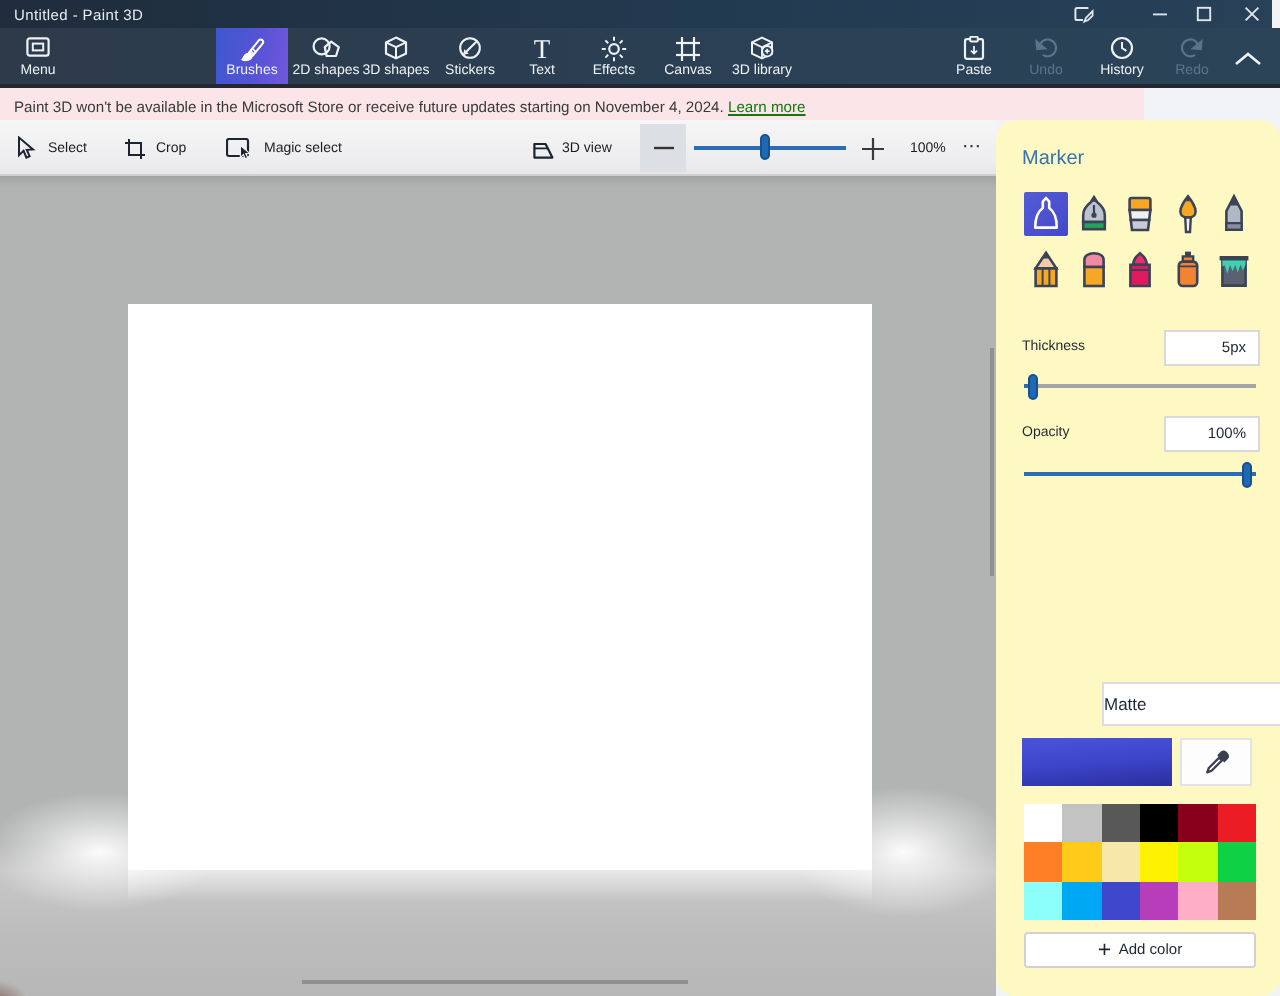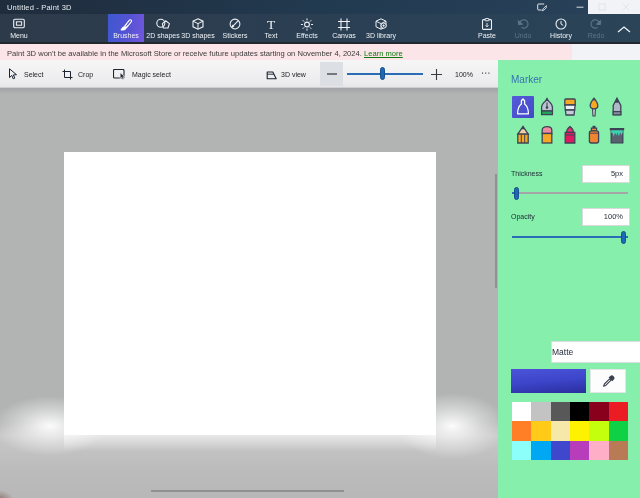--- a/index.html
+++ b/index.html
@@ -1,21 +1,21 @@
 <!DOCTYPE html>
 <html><head>
 <meta charset="utf-8">
 <style>
 * { margin:0; padding:0; box-sizing:border-box; }
 html,body { width:640px; height:498px; overflow:hidden; }
 body { font-family:"Liberation Sans", sans-serif; position:relative; background:#f2f3f6; }
 .abs { position:absolute; }
 
 
-#titlebar { left:0; top:0; width:588px; height:14px;
+#titlebar { left:0; top:0; width:636px; height:14px;
   background:linear-gradient(90deg,#1f2c3c 0%,#223a50 55%,#284158 100%); }
 #title-text { left:7px; top:3px; color:#e8ecf0; font-size:7.5px; letter-spacing:0.2px; }
 
 
 #toolbar { left:0; top:14px; width:640px; height:30px;
   background:linear-gradient(90deg,#2d3a4a 0%,#2a4156 70%,#2b4458 100%);
   border-bottom:2px solid #23272e; }
 .tb-item { position:absolute; top:0; height:28px; text-align:center; color:#eef2f6; }
 .tb-item .lbl { position:absolute; left:0; right:0; top:18px; font-size:7px; }
 .tb-item svg { position:absolute; top:4px; left:50%; transform:translateX(-50%); }
@@ -48,21 +48,21 @@
   background:radial-gradient(ellipse 56px 33px at 50% 50%, rgba(255,255,255,0.95) 0%, rgba(255,255,255,0.4) 55%, rgba(255,255,255,0) 100%); }
 #glow-b { left:64px; top:347px; width:372px; height:16px;
   background:linear-gradient(rgba(255,255,255,0.6), rgba(255,255,255,0)); }
 #white-canvas { left:64px; top:64px; width:372px; height:283px; background:#fff; }
 #vscroll { left:495px; top:86px; width:2px; height:114px; background:#8f9092; }
 #hscroll { left:151px; top:402px; width:193px; height:2px; background:#8f9092; }
 #corner-smudge { left:-8px; top:402px; width:22px; height:12px;
   background:radial-gradient(ellipse at 25% 90%, rgba(120,80,76,0.75) 0%, rgba(120,80,76,0) 70%); }
 
 
-#panel { left:498px; top:60px; width:142px; height:438px; background:#86efac; }
+#panel { left:498px; top:60px; width:142px; height:438px; background:#fef9c3;border-radius:10px; }
 #panel-title { left:13px; top:13.5px; font-size:10px; color:#3474b0; }
 .tile { position:absolute; width:22px; height:22px; }
 #tile-sel { background:linear-gradient(135deg,#555cd8,#4348c8); border-radius:1px; }
 .p-lbl { position:absolute; font-size:7px; color:#1d2733; }
 .p-input { position:absolute; width:48px; height:18px; background:#fff; border:1px solid #d9d9db;
   font-size:7.5px; color:#1d2733; text-align:right; line-height:16px; padding-right:6px; }
 .track { position:absolute; height:2px; }
 .thumbV { position:absolute; width:5px; height:13px; border-radius:2.5px; background:#1e68b4; border:1px solid #17528c; }
 #dropdown { left:14px; top:281px; width:128px; height:22px; background:#fff; border:1px solid #dcdde0;
   font-size:8.5px; color:#1d2733; text-align:left; line-height:20px; padding-right:13px;margin-left:39px; }
@@ -381,13 +381,14 @@
       <div style="background:#c4ff0e"></div>
       <div style="background:#0ed145"></div>
     <div style="background:#8cfffb"></div>
       <div style="background:#00a8f3"></div>
       <div style="background:#3f48cc"></div>
       <div style="background:#b83dba"></div>
       <div style="background:#ffaec8"></div>
       <div style="background:#b97a56"></div>
   </div>
 
+  <div class="abs" id="addcolor"><span style="font-size:11.5px;vertical-align:-1.5px;">+</span>&nbsp; Add color</div>
 </div>
 
 </body></html>

